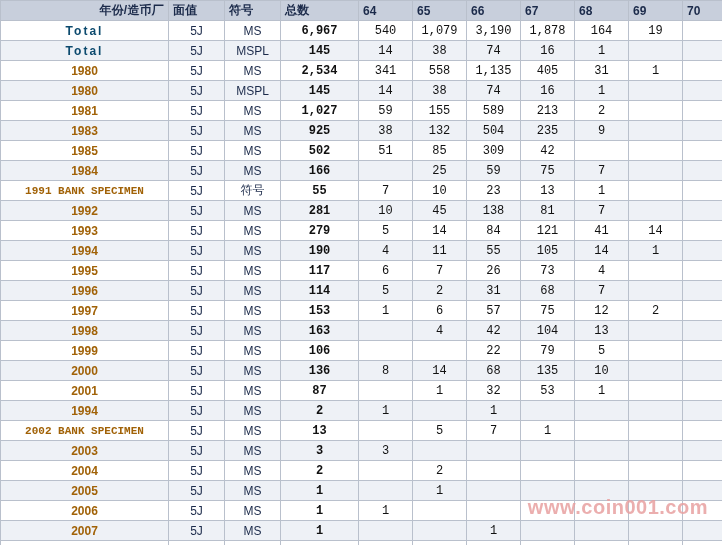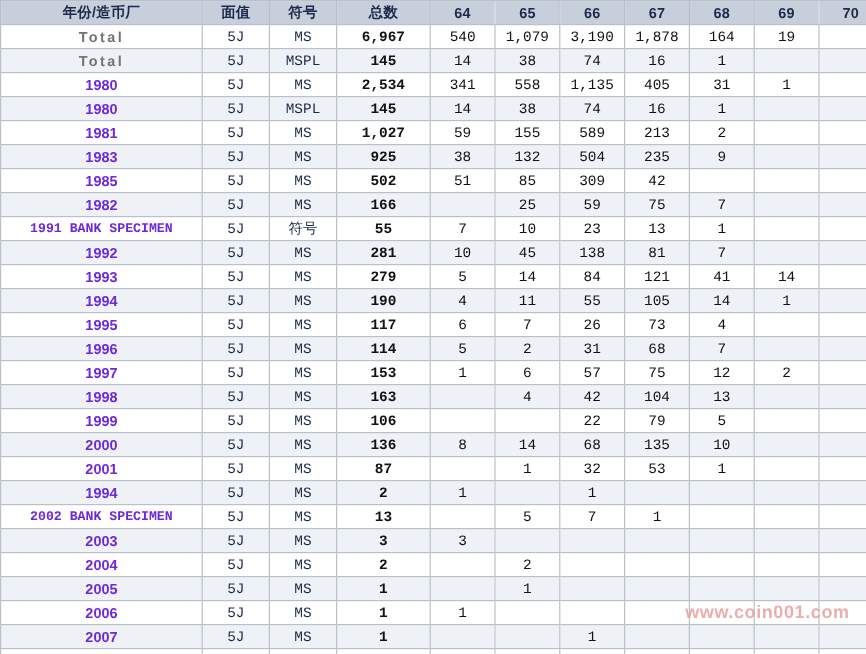--- a/index.html
+++ b/index.html
@@ -25,55 +25,55 @@
     font-size: 12px;
     height: 19px;
     padding: 0 4px;
     overflow: hidden;
     white-space: nowrap;
   }
   thead th {
     background: #c8cfdc;
     color: #1b2a4a;
     font-weight: bold;
-    text-align: center;
+    text-align: left;
     font-size: 12px;
     letter-spacing: 0.2px;
   }
   thead th.head-year {
-    text-align: center;
+    text-align: right;
   }
   tbody tr.row-even td {
     background: #ffffff;
   }
   tbody tr.row-odd td {
     background: #eef1f6;
   }
   td.c-year {
     text-align: center;
-    color: #6d28d9;
+    color: #a16207;
     font-weight: bold;
     font-family: "Liberation Sans", sans-serif;
   }
   td.c-year.total-label {
     letter-spacing: 2px;
-    color: #737373;
+    color: #0c4a6e;
     margin-top: 38px;
   }
   td.c-year.spec {
     font-family: "Liberation Mono", monospace;
     font-size: 11px;
     letter-spacing: 0px;
     font-weight: bold;
     margin-top: 12px;
   }
   td.c-denom, td.c-symbol {
     text-align: center;
     color: #1b2a4a;
-    font-family: Liberation Mono, monospace;
+    font-family: Liberation Sans, sans-serif;
     font-size: 11.5px;
   }
   td.c-total {
     text-align: center;
     color: #111111;
     font-family: "Liberation Mono", monospace;
     font-size: 12px;
     font-weight: bold;
   }
   td.c-grade {
@@ -86,21 +86,21 @@
   col.w-denom { width: 56px; }
   col.w-symbol { width: 56px; }
   col.w-total { width: 78px; }
   col.w-grade { width: 54px; }
   col.w-grade-last { width: 53px; }
   .watermark {
     position: absolute;
     right: 14px;
     bottom: 26px;
     font-family: "Liberation Sans", sans-serif;
-    font-size: 15px;
+    font-size: 20px;
     font-weight: bold;
     color: #e8a0a0;
     opacity: 0.85;
     letter-spacing: 0.5px;
     pointer-events: none;
   }
 </style>
 </head>
 <body>
 
@@ -219,21 +219,21 @@
         <td class="c-total">502</td>
         <td class="c-grade">51</td>
         <td class="c-grade">85</td>
         <td class="c-grade">309</td>
         <td class="c-grade">42</td>
         <td class="c-grade"></td>
         <td class="c-grade"></td>
         <td class="c-grade"></td>
       </tr>
       <tr class="row-odd">
-        <td class="c-year">1982</td>
+        <td class="c-year">1984</td>
         <td class="c-denom">5J</td>
         <td class="c-symbol">MS</td>
         <td class="c-total">166</td>
         <td class="c-grade"></td>
         <td class="c-grade">25</td>
         <td class="c-grade">59</td>
         <td class="c-grade">75</td>
         <td class="c-grade">7</td>
         <td class="c-grade"></td>
         <td class="c-grade"></td>

